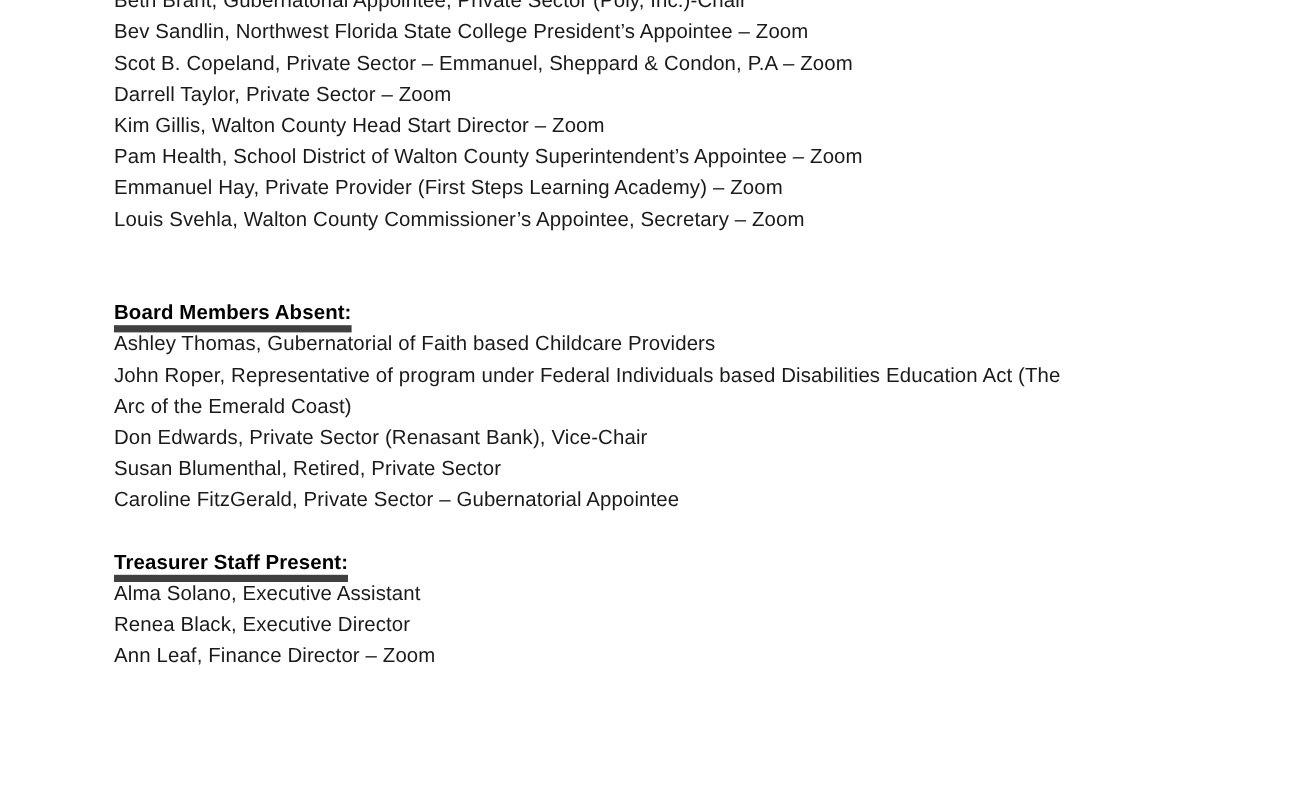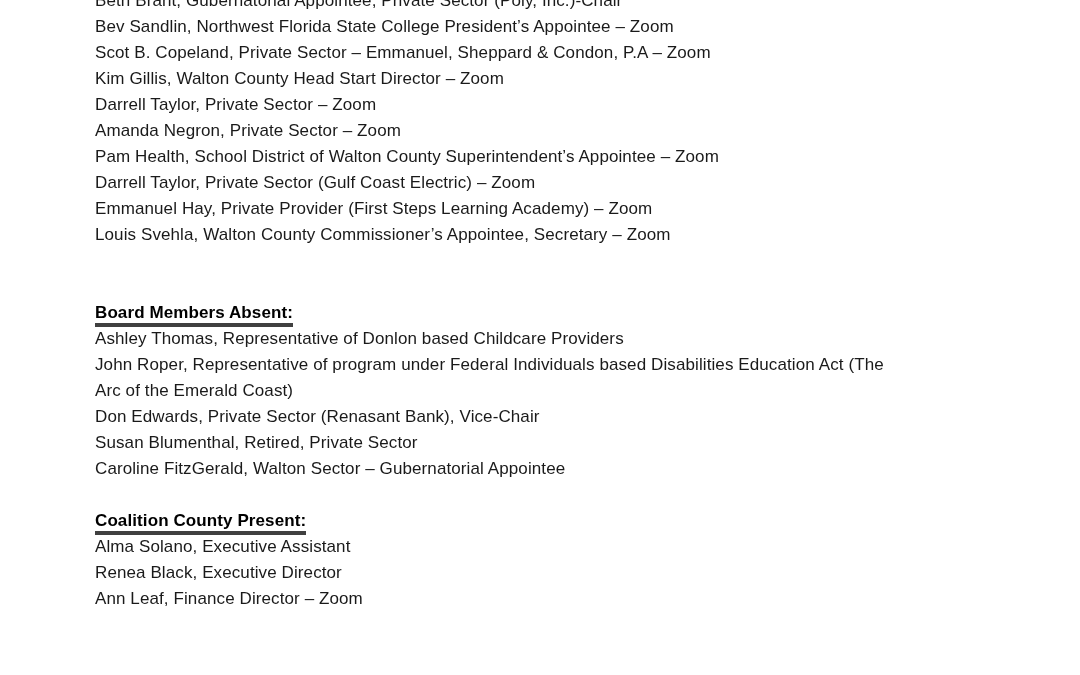--- a/index.html
+++ b/index.html
@@ -25,59 +25,57 @@
     letter-spacing: 0.1px;
   }
   .line {
     white-space: pre-line;
   }
   .heading {
     font-weight: bold;
     color: #000000;
   }
   .heading .hu {
-    border-bottom: 4px solid #404040;
+    border-bottom: 6px solid #404040;
     padding-bottom: 1px;
     text-align: right;
   }
   .mt-2lines { margin-top: 52px; }
   .mt-1line  { margin-top: 26px; }
 </style>
 </head>
 <body>
 
 <div class="doc">
 
   <div>
     <div class="line">Beth Brant, Gubernatorial Appointee, Private Sector (Poly, Inc.)-Chair</div>
     <div class="line">Bev Sandlin, Northwest Florida State College President’s Appointee – Zoom</div>
     <div class="line">Scot B. Copeland, Private Sector – Emmanuel, Sheppard &amp; Condon, P.A – Zoom</div>
+    <div class="line">Darrell Taylor, Private Sector – Zoom</div>
     <div class="line">Kim Gillis, Walton County Head Start Director – Zoom</div>
-    <div class="line">Darrell Taylor, Private Sector – Zoom</div>
-    <div class="line">Amanda Negron, Private Sector – Zoom</div>
     <div class="line">Pam Health, School District of Walton County Superintendent’s Appointee – Zoom</div>
-    <div class="line">Darrell Taylor, Private Sector (Gulf Coast Electric) – Zoom</div>
     <div class="line">Emmanuel Hay, Private Provider (First Steps Learning Academy) – Zoom</div>
     <div class="line">Louis Svehla, Walton County Commissioner’s Appointee, Secretary – Zoom</div>
   </div>
 
   <div>
     <div class="heading mt-2lines">
       <span class="hu">Board Members Absent:</span>
     </div>
-    <div class="line">Ashley Thomas, Representative of Donlon based Childcare Providers</div>
+    <div class="line">Ashley Thomas, Gubernatorial of Faith based Childcare Providers</div>
     <div class="line">John Roper, Representative of program under Federal Individuals based Disabilities Education Act (The
 Arc of the Emerald Coast)</div>
     <div class="line">Don Edwards, Private Sector (Renasant Bank), Vice-Chair</div>
     <div class="line">Susan Blumenthal, Retired, Private Sector</div>
-    <div class="line">Caroline FitzGerald, Walton Sector – Gubernatorial Appointee</div>
+    <div class="line">Caroline FitzGerald, Private Sector – Gubernatorial Appointee</div>
   </div>
 
   <div>
     <div class="heading mt-1line">
-      <span class="hu">Coalition County Present:</span>
+      <span class="hu">Treasurer Staff Present:</span>
     </div>
     <div class="line">Alma Solano, Executive Assistant</div>
     <div class="line">Renea Black, Executive Director</div>
     <div class="line">Ann Leaf, Finance Director – Zoom</div>
   </div>
 
 </div>
 
 </body></html>

